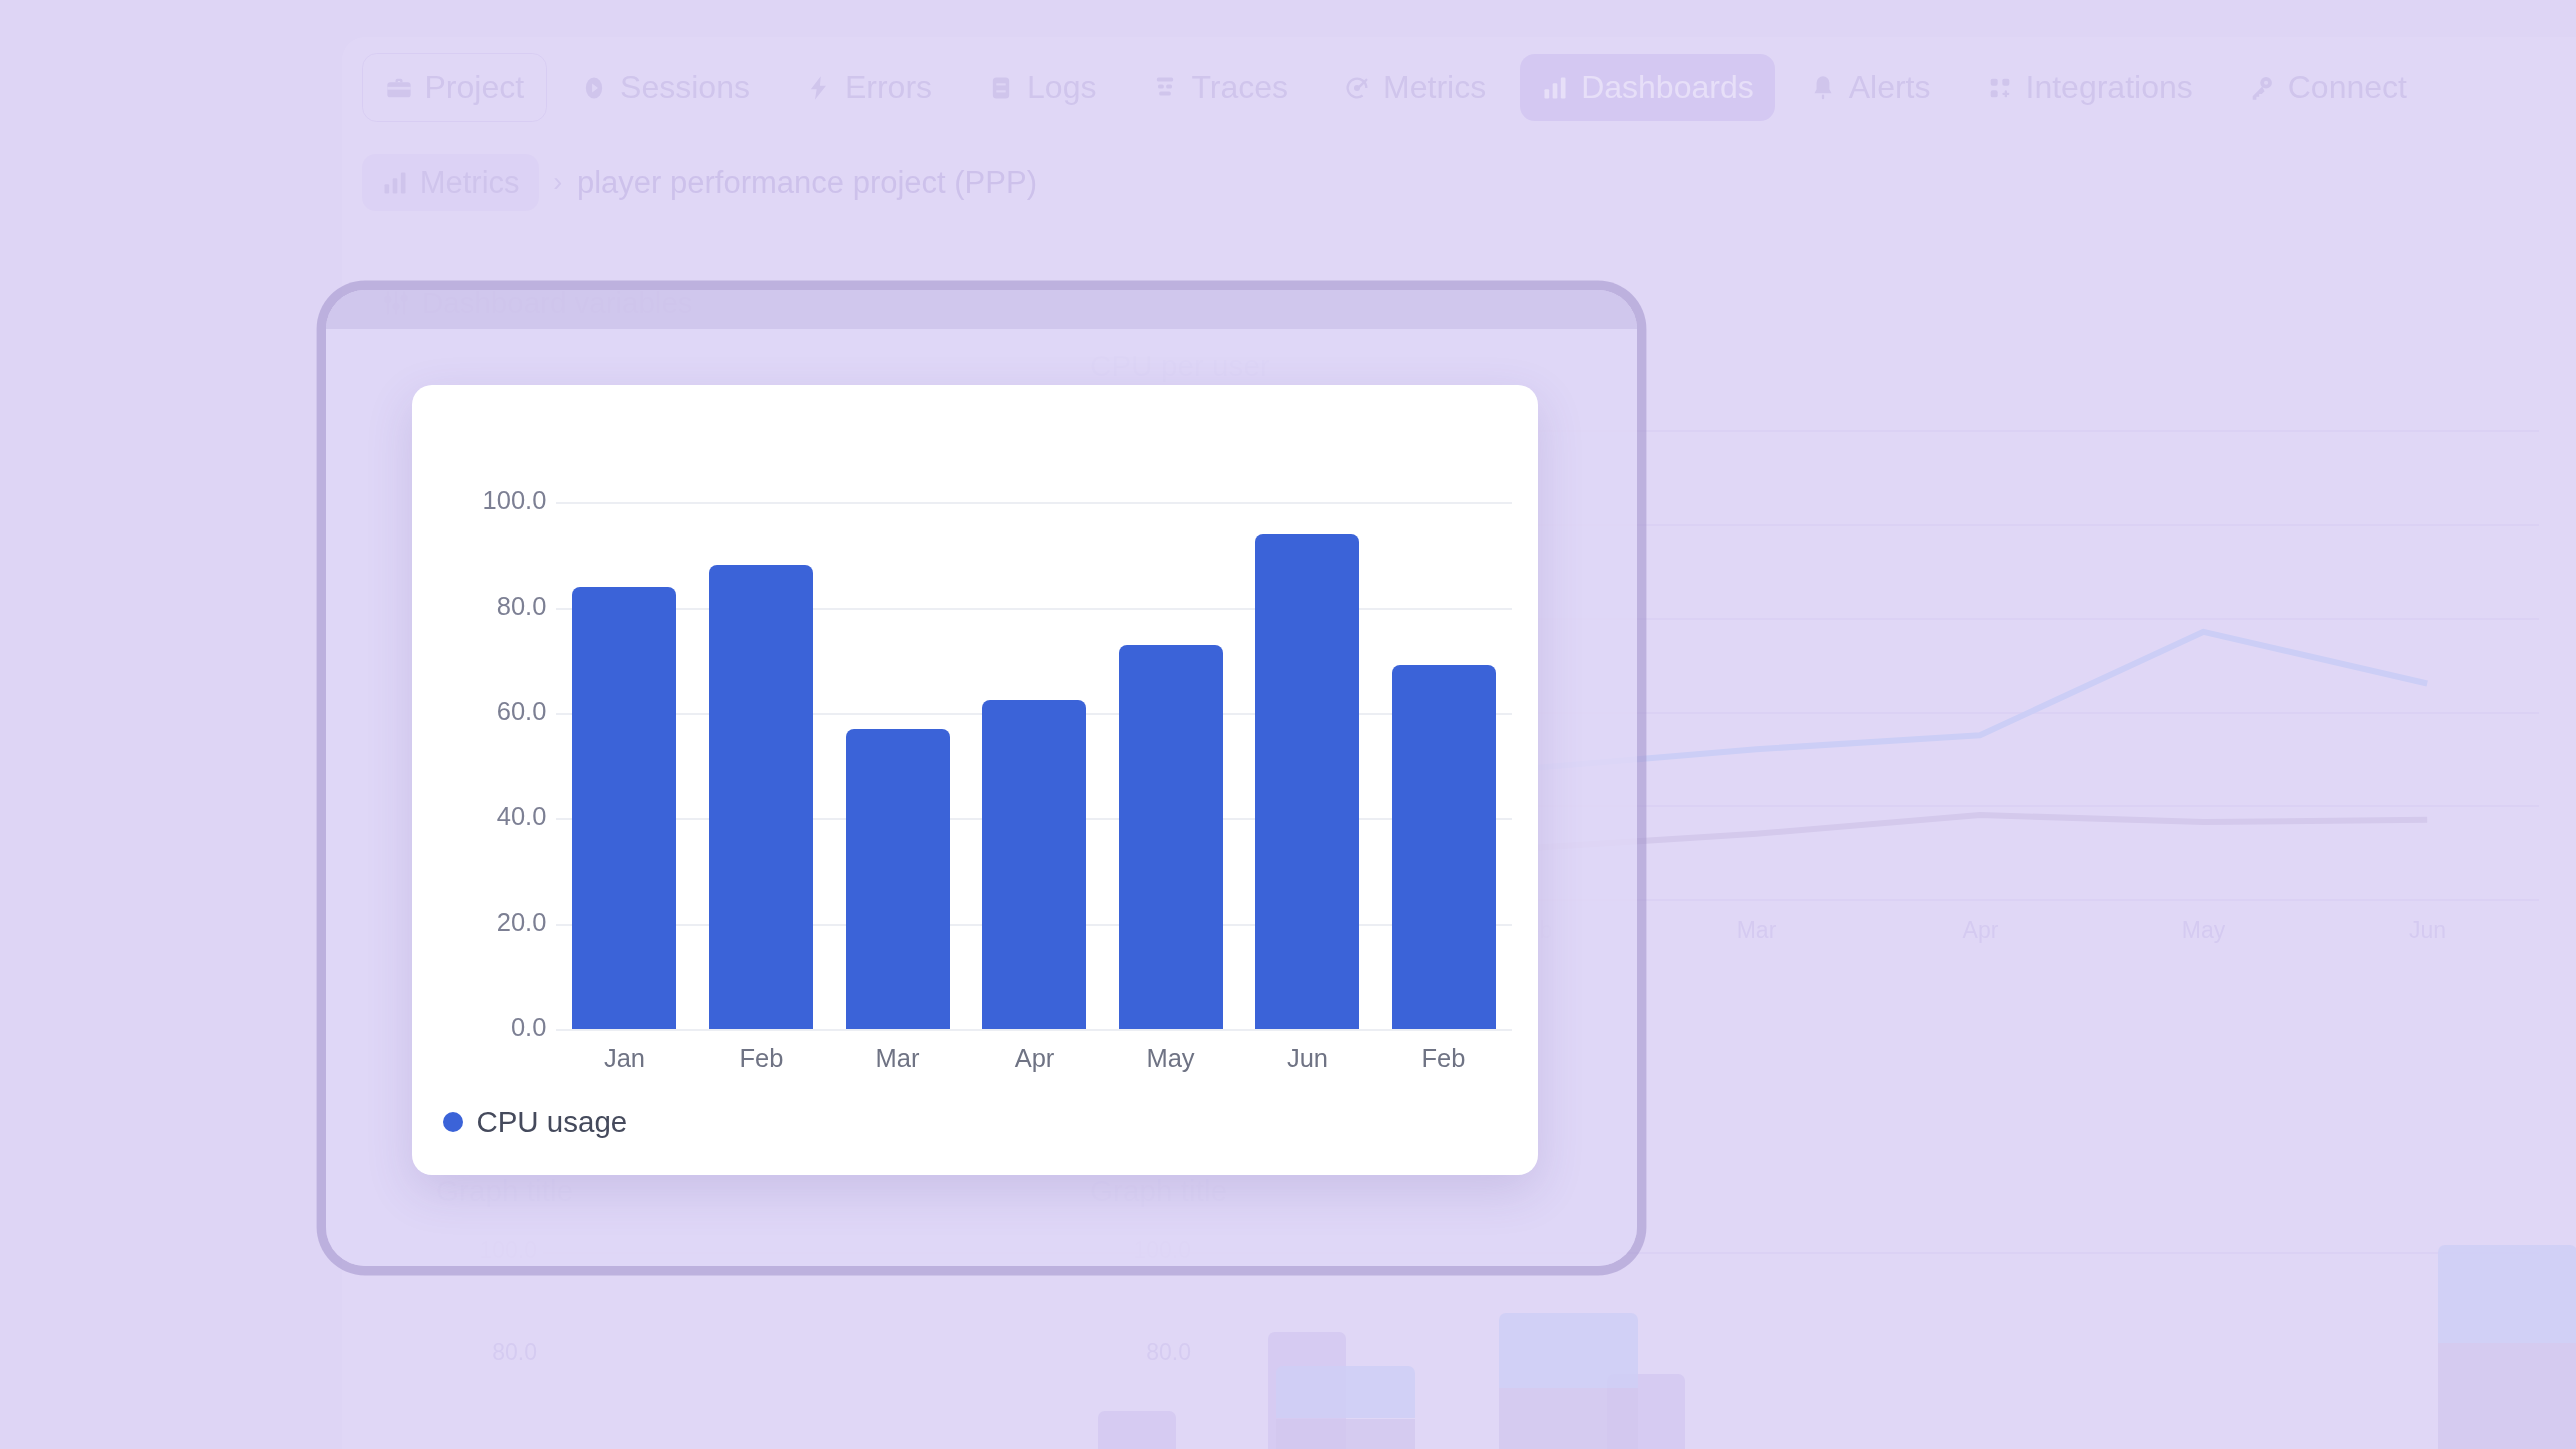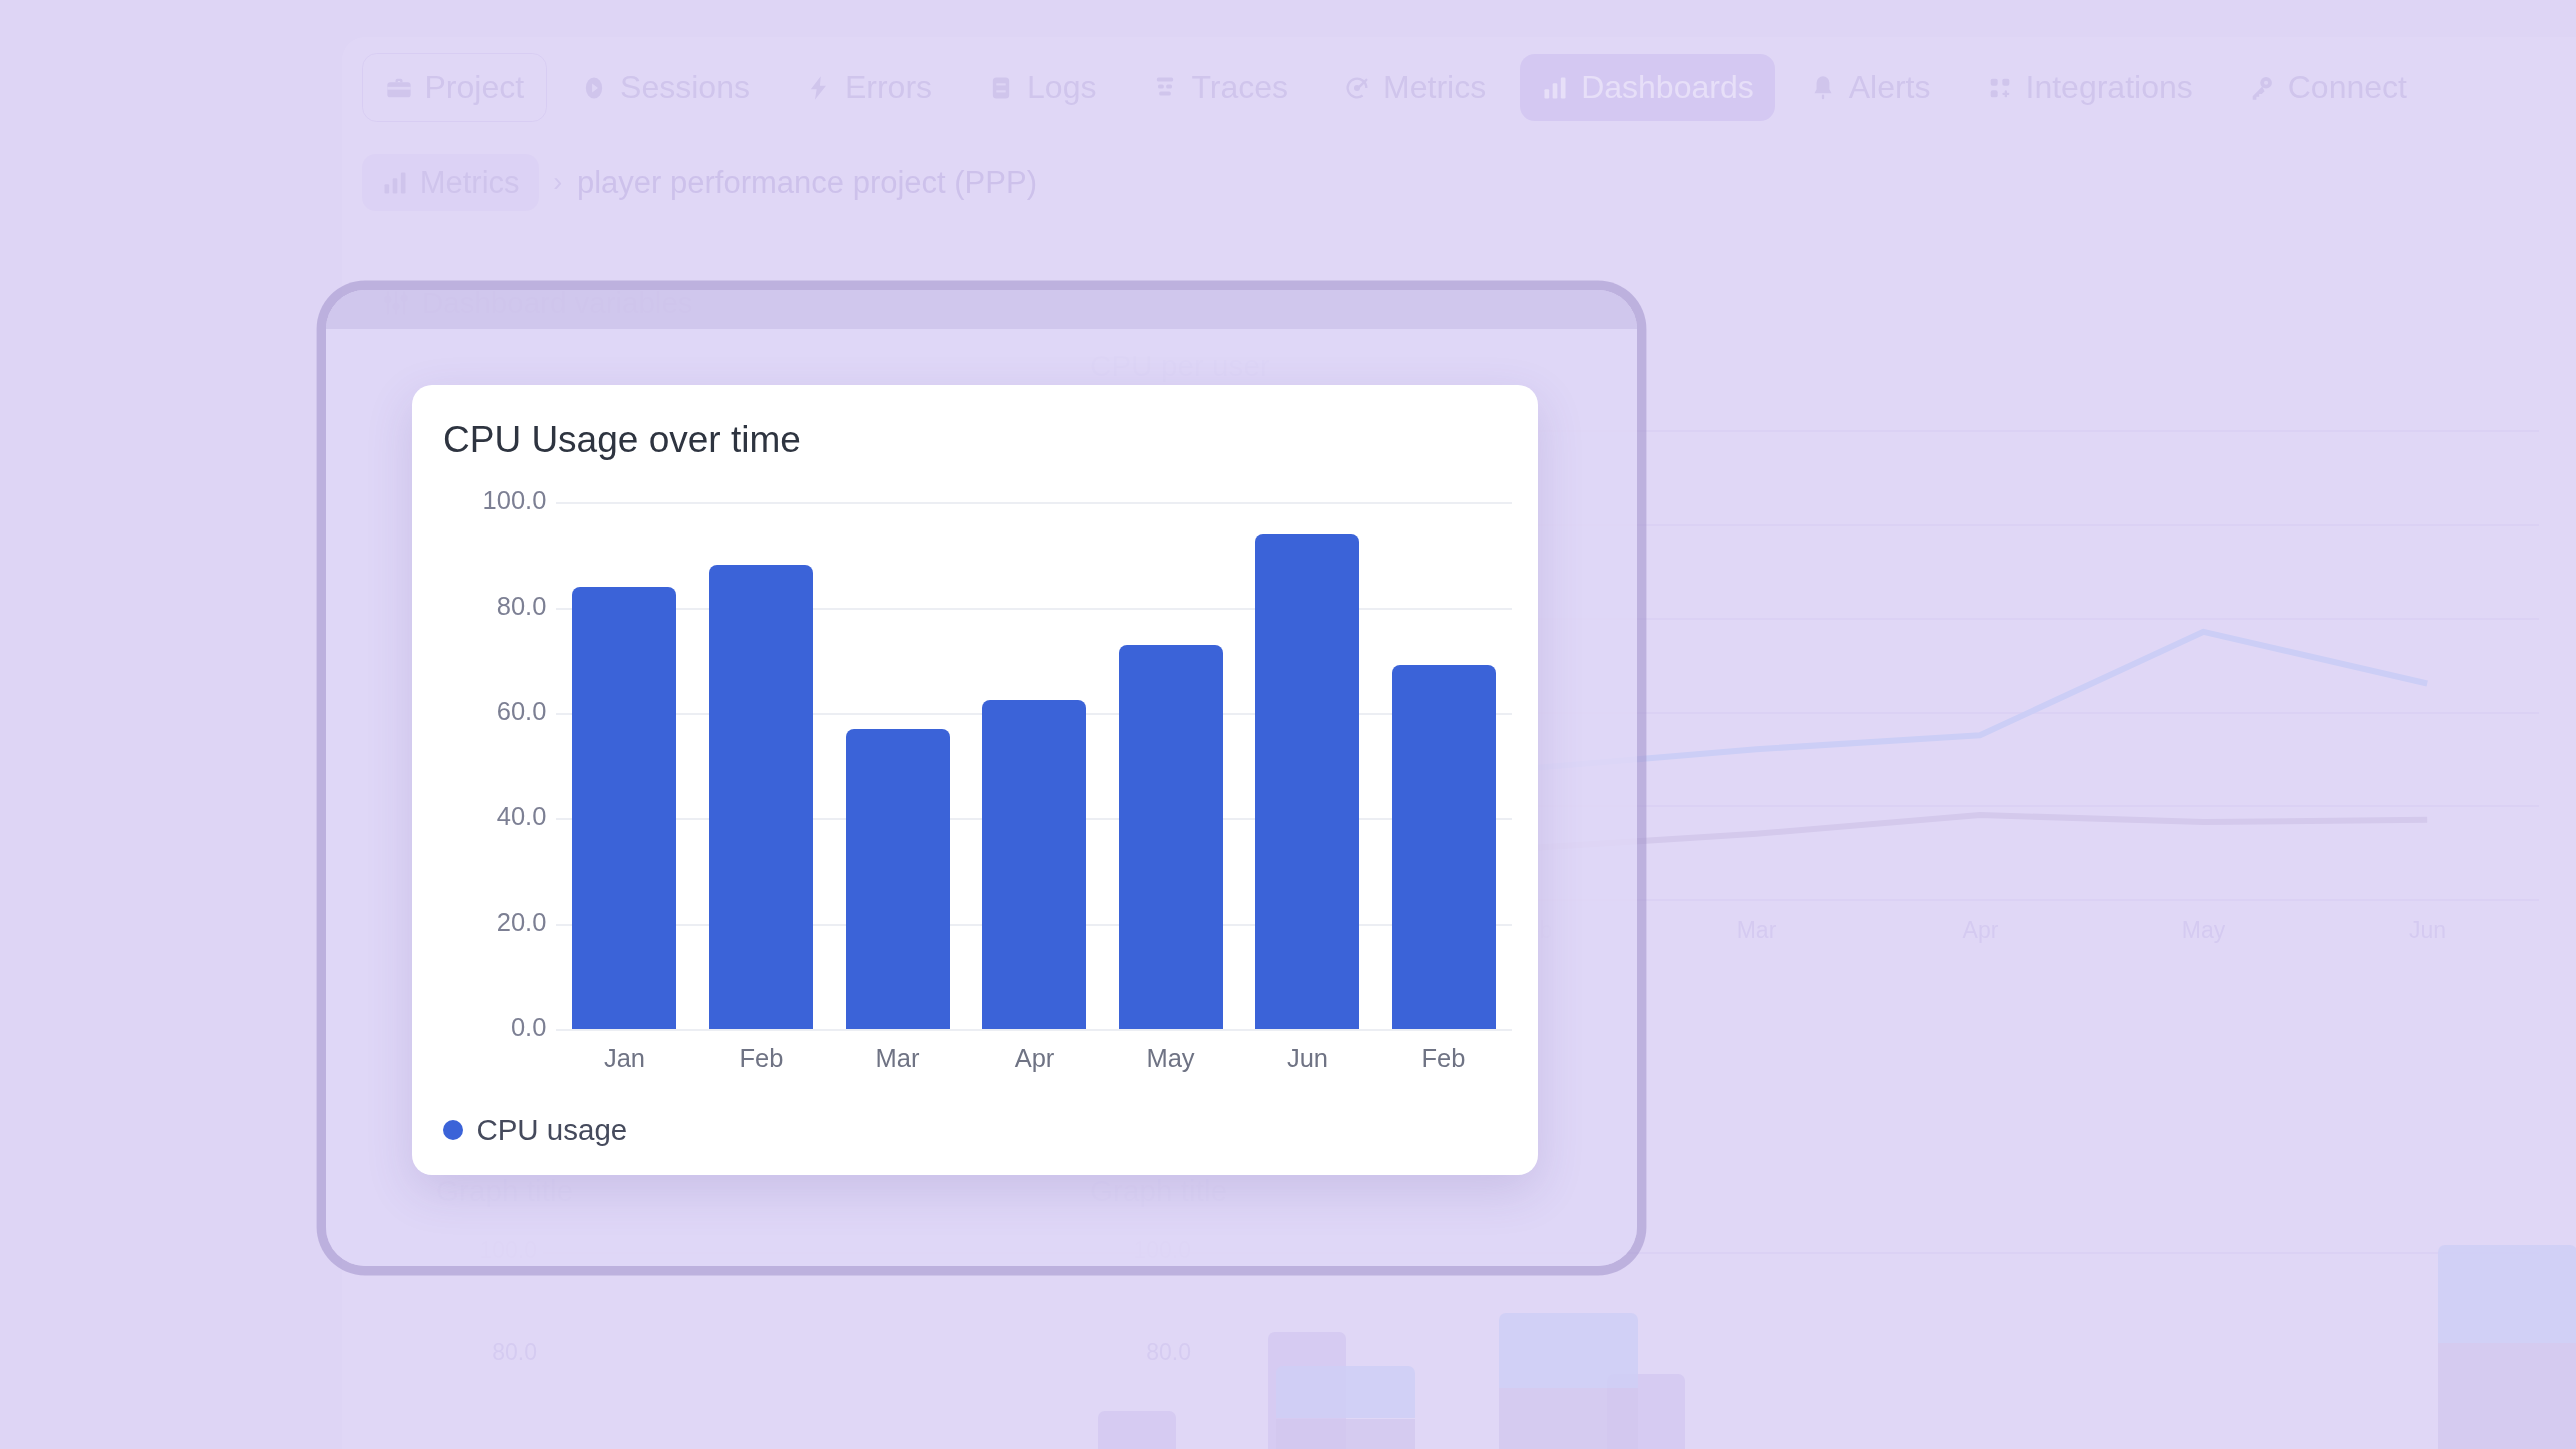--- a/index.html
+++ b/index.html
@@ -201,21 +201,21 @@
     border-radius: 8px 8px 0 0;
   }
   .cxtick {
     position: absolute;
     font-size: 25.5px;
     color: #6f7384;
     text-align: center;
   }
   .card-legend {
     position: absolute;
-    left: 31px; bottom: 28px;
+    left: 31px; bottom: 36px;
     display: flex; align-items: center; gap: 13.4px;
   }
   .card-legend .dot {
     width: 20px; height: 20px; border-radius: 50%;
     background: #3b63d8;
   }
   .card-legend .lbl { font-size: 29.5px; color: #454a5c; }
 </style>
 </head>
 <body>
@@ -427,21 +427,20 @@
 
     <div class="dimmer"></div>
   </div>
 
   <div class="spotlight">
     <div class="spot-inner"></div>
     <div class="spot-varbar"></div>
   </div>
 
   <div class="card">
-    <div class="card-title">CPU Usage over time</div>
     <div class="plot" id="cpu-card-plot">
         <div class="cgrid" style="left: 144px; top: 644px; width: 956px;"></div>
         <div class="ytick" style="left: 13.4px; top: 628px;">0.0</div>
         <div class="cgrid" style="left: 144px; top: 539px; width: 956px;"></div>
         <div class="ytick" style="left: 13.4px; top: 523px;">20.0</div>
         <div class="cgrid" style="left: 144px; top: 433px; width: 956px;"></div>
         <div class="ytick" style="left: 13.4px; top: 417px;">40.0</div>
         <div class="cgrid" style="left: 144px; top: 328px; width: 956px;"></div>
         <div class="ytick" style="left: 13.4px; top: 312px;">60.0</div>
         <div class="cgrid" style="left: 144px; top: 223px; width: 956px;"></div>

